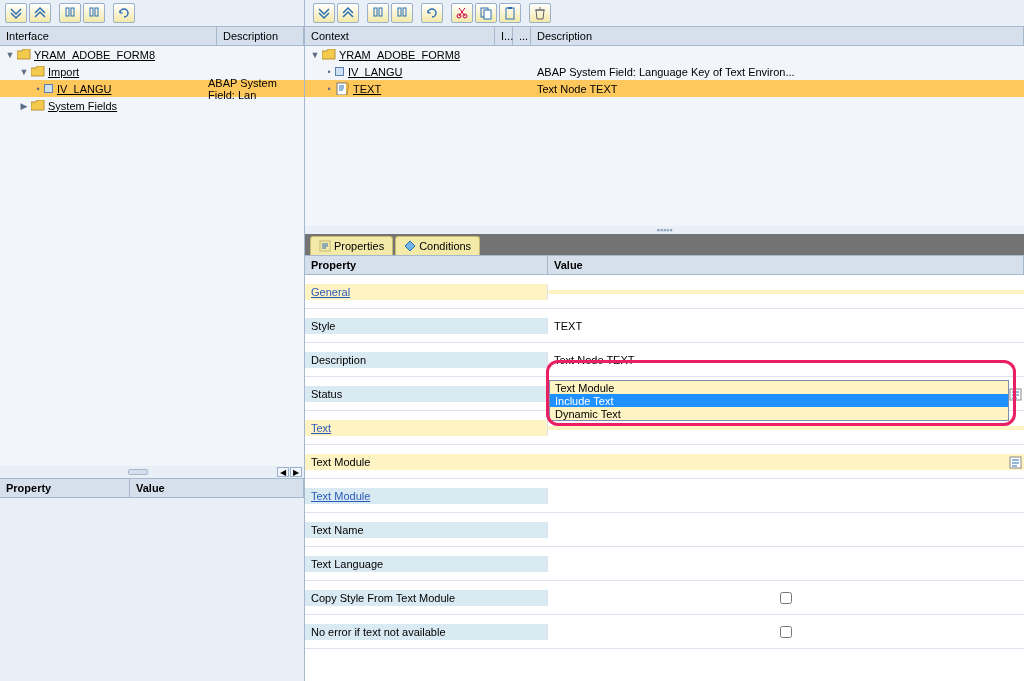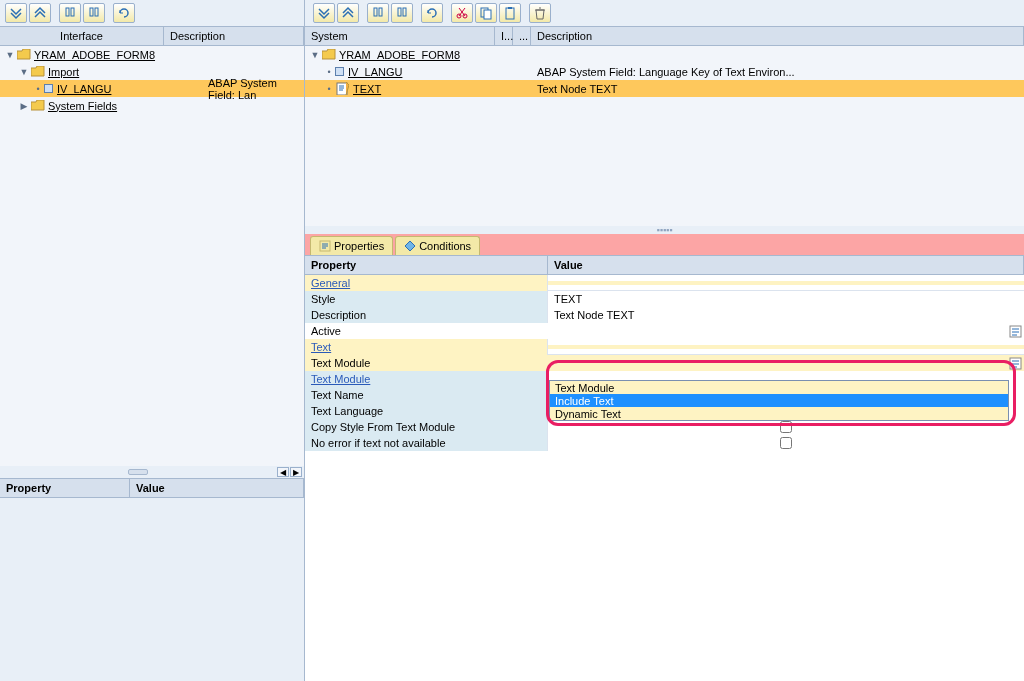--- a/index.html
+++ b/index.html
@@ -10,21 +10,21 @@
 .left-panel { width: 305px; display: flex; flex-direction: column; border-right: 1px solid #a6b8cf; }
 .right-panel { flex: 1; display: flex; flex-direction: column; }
 
 .toolbar { display: flex; gap: 2px; padding: 3px 5px; background: #e8eff7; }
 .tool-btn { width: 22px; height: 20px; border: 1px solid #9ab0cc; background: linear-gradient(#fff,#f3e9a8); display: flex; align-items: center; justify-content: center; cursor: pointer; border-radius: 2px; }
 .tool-btn svg { width: 14px; height: 14px; }
 .tool-sep { width: 4px; }
 
 .tree-header { display: flex; background: #d6e0ed; border-top: 1px solid #a6b8cf; border-bottom: 1px solid #a6b8cf; }
 .th-cell { padding: 3px 6px; border-right: 1px solid #a6b8cf; font-size: 11px; }
-.th-interface { width: 164px; text-align: center; }
+.th-interface { width: 217px; }
 .th-desc { flex: 1; }
 
 .tree-body { flex: 1; background: #f2f5fa; overflow: auto; position: relative; }
 .tree-row { display: flex; align-items: center; height: 17px; padding-left: 4px; }
 .tree-row.selected { background: #fec85c; }
 .tree-indent { display: inline-block; }
 .tree-toggle { width: 12px; text-align: center; color: #5b6d85; cursor: pointer; font-size: 9px; }
 .tree-icon { width: 15px; height: 13px; display: inline-flex; align-items: center; justify-content: center; margin-right: 3px; }
 .tree-label { flex: 0 0 auto; text-decoration: underline; }
 .tree-desc-cell { position: absolute; left: 190px; padding-left: 18px; }
@@ -41,30 +41,30 @@
 .ctx-hcell { padding: 3px 6px; border-right: 1px solid #a6b8cf; }
 .ctx-h-context { width: 190px; }
 .ctx-h-small { width: 18px; }
 .ctx-h-desc { flex: 1; }
 .ctx-body { flex:1; background: #f2f5fa; position:relative;}
 .ctx-row { display:flex; align-items:center; height:17px; position:relative;}
 .ctx-row.selected { background: #fec85c; }
 .ctx-col1 { width: 228px; display:flex; align-items:center; padding-left:4px;}
 .ctx-col-desc { flex:1; padding-left:4px;}
 
-.tabs-bar { display:flex; background:#fca5a5; padding:2px 4px 0 5px; border-bottom:1px solid #a6b8cf;}
+.tabs-bar { display:flex; background:#737373; padding:2px 4px 0 5px; border-bottom:1px solid #a6b8cf;}
 .tab { padding:3px 8px; background:#f3e9a8; border:1px solid #c5b870; border-bottom:none; border-radius:3px 3px 0 0; margin-right:2px; cursor:pointer; display:flex; align-items:center; gap:3px;}
 .tab-icon { width:12px; height:12px;}
 
 .props-table { flex:1; background:#fff; overflow:auto;}
 .pt-header { display:flex; background:#d6e0ed; border-bottom:1px solid #a6b8cf;}
 .pt-hcell { padding:3px 6px; font-weight:bold; border-right:1px solid #a6b8cf;}
 .pt-h-prop { width: 243px;}
 .pt-h-val { flex:1;}
-.pt-row { display:flex; border-bottom:1px solid #dbe3ee; height:16px; align-items:center;}
+.pt-row { display:flex; border-bottom:1px solid #dbe3ee; height:34px; align-items:center;}
 .pt-cell-prop { width:243px; padding:2px 6px; border-right:1px solid #dbe3ee; background:#daeaf2;}
 .pt-cell-val { flex:1; padding:2px 6px; background:#fff; position:relative;}
 .pt-section { background:#fef3c3 !important;}
 .pt-section a { color:#2a5ab9; text-decoration:underline;}
 .pt-link { color:#2a5ab9; text-decoration:underline; }
 .pt-checkbox { display:flex; justify-content:center;}
 .pt-val-icon { position:absolute; right:2px; top:2px; width:13px; height:13px;}
 
 .dropdown-highlight { position:absolute; border:3px solid #e91e63; border-radius:12px; pointer-events:none; z-index:100;}
 .dd-open { position:absolute; background:#fff; border:1px solid #7a8fb0; z-index:50;}
@@ -241,21 +241,21 @@
       <div class="tool-sep"></div>
       <div class="tool-btn">
           <svg viewBox="0 0 14 14">
             <path d="M3 4 L11 4 L10 13 L4 13 Z M2 4 L12 4 M6 2 L8 2" fill="none" stroke="#666"></path>
           </svg>
         </div>
     </div>
 
     <div class="context-area">
       <div class="ctx-header">
-        <div class="ctx-hcell ctx-h-context">System</div>
+        <div class="ctx-hcell ctx-h-context">Context</div>
         <div class="ctx-hcell ctx-h-small">I...</div>
         <div class="ctx-hcell ctx-h-small">...</div>
         <div class="ctx-hcell ctx-h-desc">Description</div>
       </div>
       <div class="ctx-body">
         <div class="ctx-row">
           <div class="ctx-col1">
             <span class="tree-toggle">▼</span>
             <span class="tree-icon folder-icon">
                 <svg viewBox="0 0 14 11">
@@ -323,20 +323,21 @@
           </div>
           <div class="pt-row">
             <div class="pt-cell-prop">Style</div>
             <div class="pt-cell-val"><input type="text" class="cell-input" value="TEXT" style=""></div>
           </div>
           <div class="pt-row">
             <div class="pt-cell-prop">Description</div>
             <div class="pt-cell-val"><input type="text" class="cell-input" value="Text Node TEXT" style=""></div>
           </div>
           <div class="pt-row">
+            <div class="pt-cell-prop">Status</div>
             <div class="pt-cell-val"><input type="text" class="cell-input" value="Active" style=""><span class="pt-val-icon"><svg viewBox="0 0 13 13">
                   <rect x="1" y="1" width="11" height="11" fill="#fff" stroke="#888"></rect>
                   <path d="M3 4 L10 4 M3 7 L10 7 M3 10 L8 10" stroke="#2B6FB5"></path>
                 </svg></span></div>
           </div>
           <div class="pt-row">
             <div class="pt-cell-prop pt-section"><a href="#">Text</a></div>
             <div class="pt-cell-val pt-section"></div>
           </div>
           <div class="pt-row">

